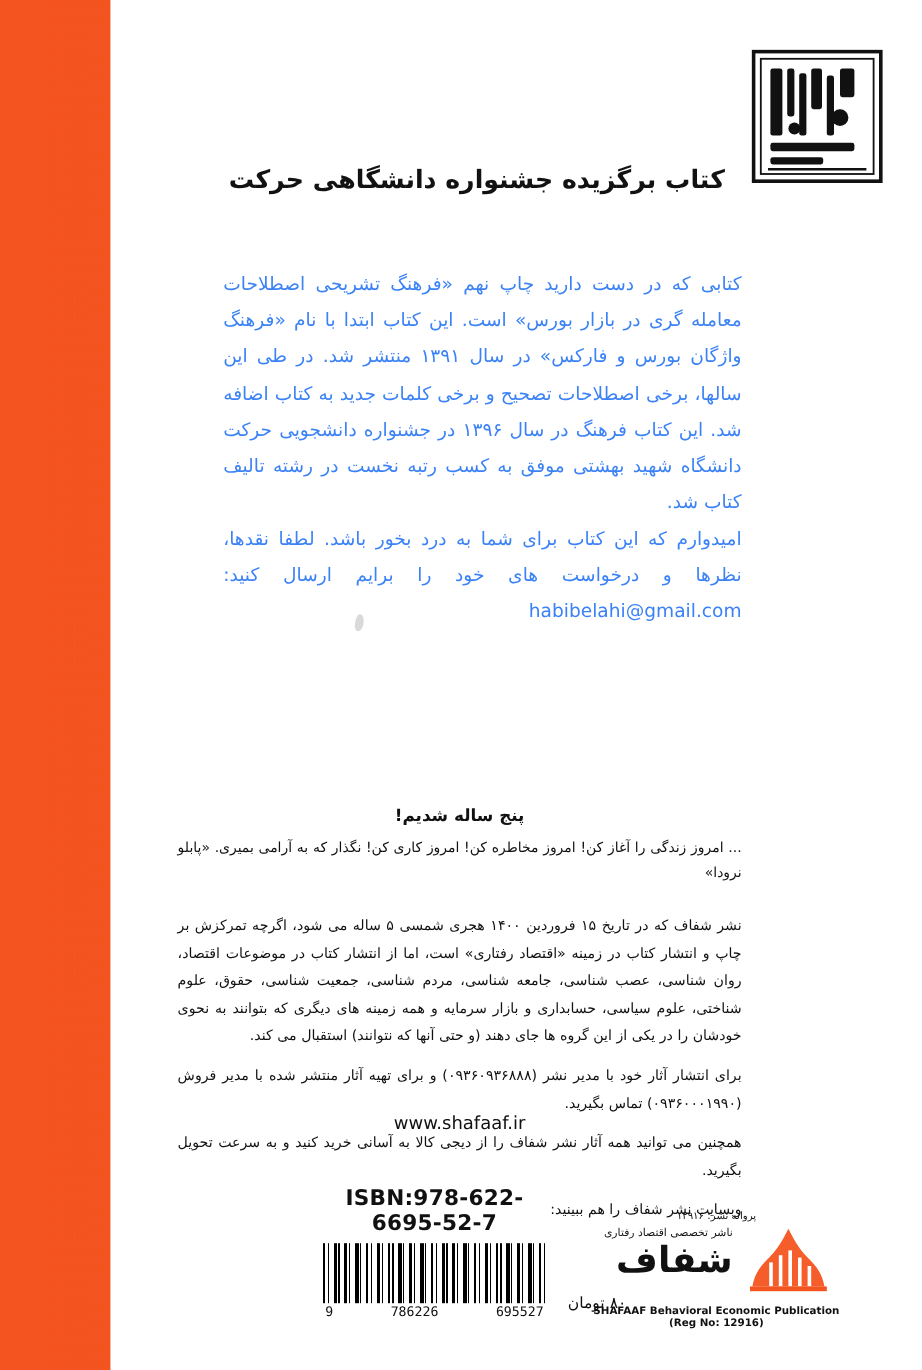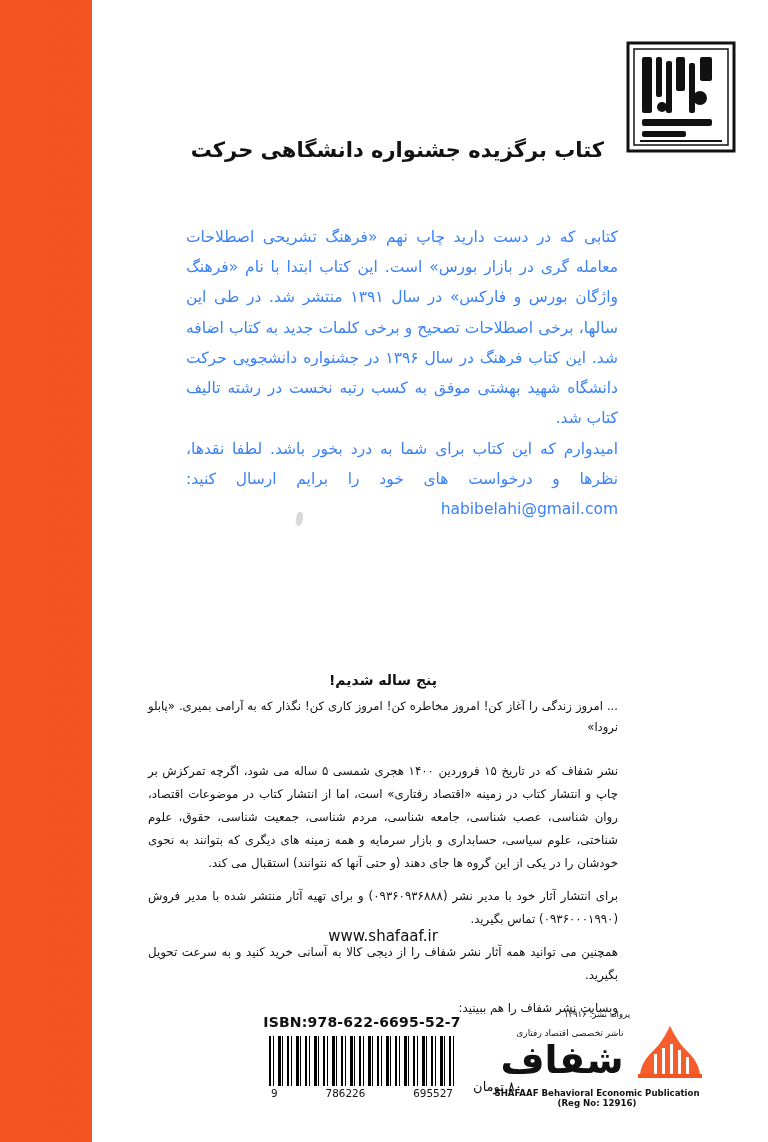--- a/index.html
+++ b/index.html
@@ -216,21 +216,21 @@
 
   
   .isbn-area {
     position: absolute;
     bottom: 44px;
     right: 306px;
     width: 200px;
     text-align: center;
   }
   .isbn-text {
-    font-size: 14px;
+    font-size: 18px;
     font-weight: bold;
     direction: ltr;
     letter-spacing: .2px;
     margin-bottom: 6px;
     margin-top: 20px;
   }
   .barcode-wrap {
     position: relative;
     width: 186px;
     height: 62px;
@@ -277,32 +277,31 @@
     text-align: center;
   }
   .pub-logo .reg {
     font-size: 8.5px;
     color: #111;
     line-height: 1.35;
     margin-bottom: 2px;
   }
   .pub-logo .pub-name-row {
     display: flex;
-    align-items: center;
     justify-content: center;
     gap: 10px;
     height: 62px;
   }
   .pub-logo .mark {
     width: 72px;
     height: 58px;
     flex: none;
   }
   .pub-logo .wordmark {
-    font-size: 38px;
+    font-size: 30px;
     font-weight: bold;
     color: #111;
     line-height: 1;
     margin-left: 12px;
   }
   .pub-logo .small-fa {
     font-size: 9px;
     color: #111;
     text-align: right;
     line-height: 1.5;

